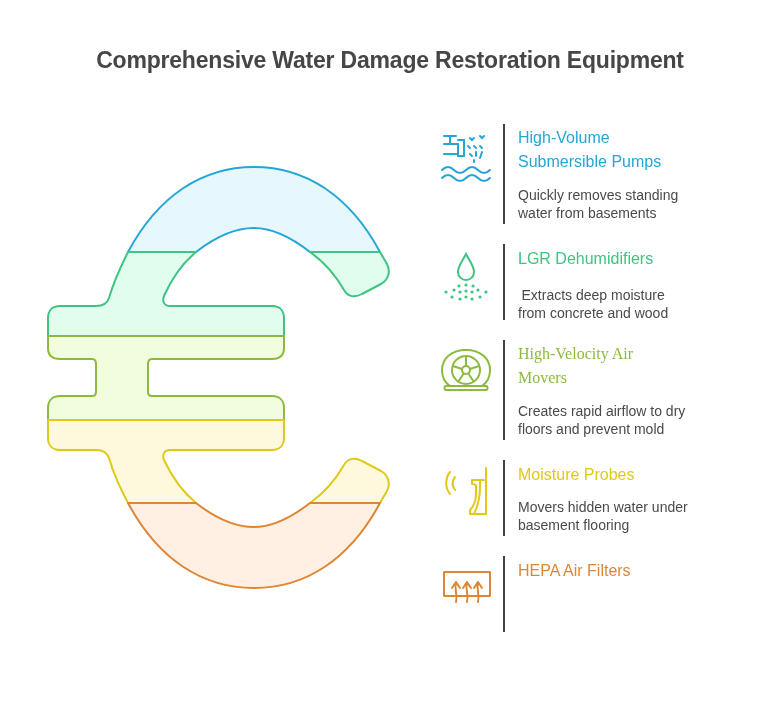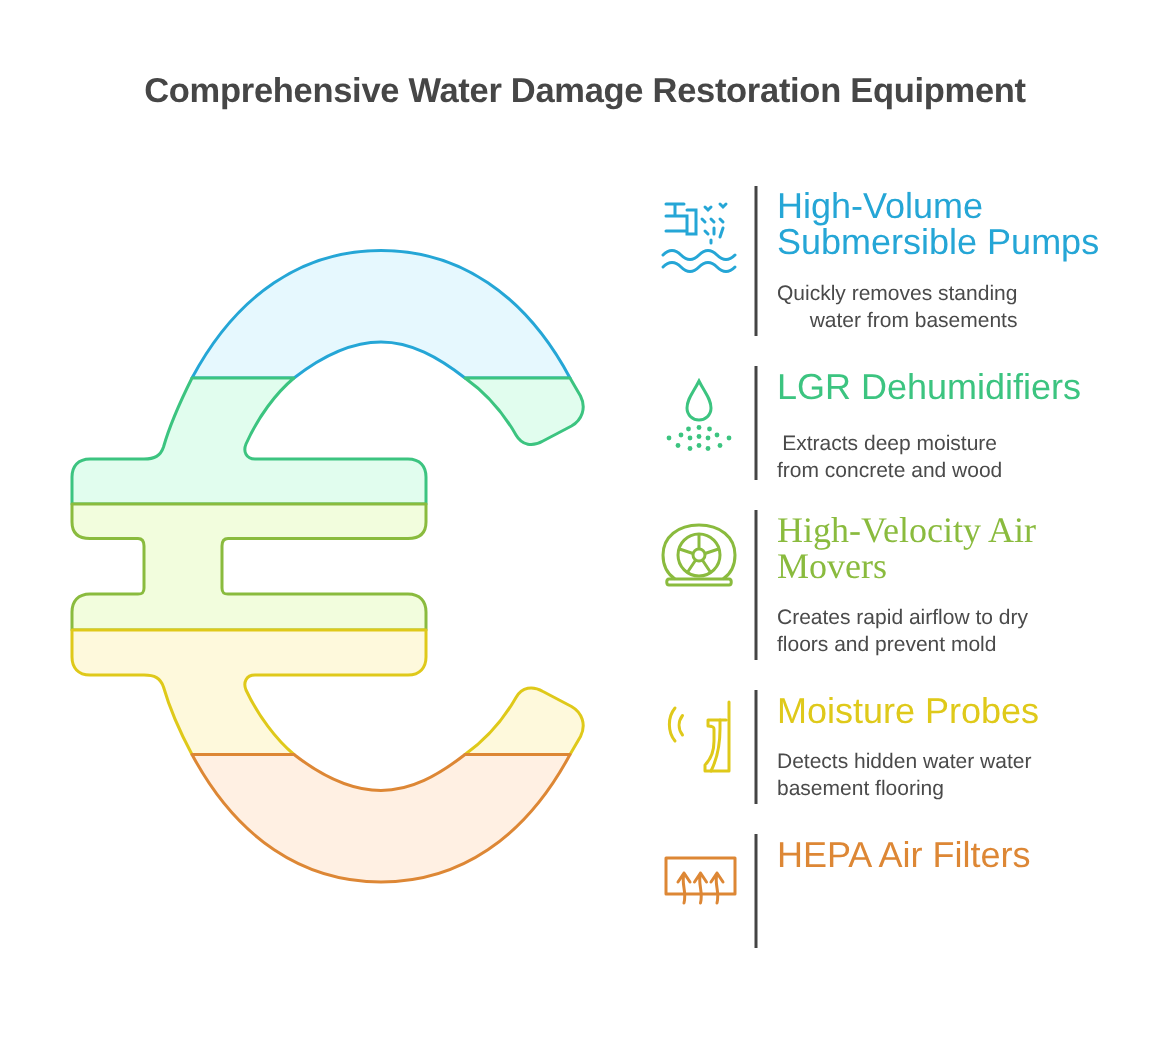--- a/index.html
+++ b/index.html
@@ -4,21 +4,21 @@
   <style>
     html, body { margin: 0; padding: 0; background: #ffffff; }
     body { width: 780px; height: 702px; position: relative; overflow: hidden;
            font-family: "Liberation Sans", "DejaVu Sans", sans-serif; }
     .title { position: absolute; left: 0; top: 47px; width: 780px; text-align: center;
              font-size: 23px; font-weight: bold; color: #464646; letter-spacing: -0.2px; }
     .shape { position: absolute; left: 0; top: 0; }
     .item { position: absolute; left: 440px; width: 320px; }
     .item .icon { position: absolute; left: 0; width: 56px; height: 56px; }
     .item .divider { position: absolute; left: 63px; width: 2px; background: #444444; }
-    .item .heading { position: absolute; left: 78px; font-size: 24px; line-height: 24px; }
+    .item .heading { position: absolute; left: 78px; font-size: 16px; line-height: 24px; }
     .item .desc { position: absolute; left: 78px; font-size: 14px; line-height: 18px; color: #4a4a4a; }
   </style>
 </head>
 <body>
 
 <div class="title">Comprehensive Water Damage Restoration Equipment</div>
 
 <svg class="shape" width="420" height="620" viewBox="0 0 420 620">
 
   <path d="M128,252 C158,196 202,167 254,167 C306,167 350,196 380,252 L310,252 C292,238 274,228 254,228 C234,228 214,238 196,252 Z" fill="#e6f8fe" stroke="#25a6d6" stroke-width="2" stroke-linejoin="round"></path>
@@ -41,21 +41,21 @@
       <path d="M30,8 L32,10 L34,8 M40,6 L42,8 L44,6 M28,16 L30,18 M34,16 L36,18 M40,16 L42,18 M30,24 L32,26 M36,22 L36,26 M42,22 L40,28 M34,30 L34,32"></path>
       <path d="M2,40 C6,36 10,36 14,40 C18,44 22,44 26,40 C30,36 34,36 38,40 C42,44 46,44 50,40"></path>
       <path d="M2,48 C6,44 10,44 14,48 C18,52 22,52 26,48 C30,44 34,44 38,48 C42,52 46,52 50,48"></path>
     </g>
   </svg>
   <div class="divider" style="top:0;height:100px;"></div>
   <div class="heading" style="top:2px;color:#25a6d6;">
     <div>High-Volume</div>
     <div>Submersible Pumps</div>
   </div>
-  <div class="desc" style="top:62px;text-align:right;">
+  <div class="desc" style="top:62px;">
     <div>Quickly removes standing</div>
     <div>water from basements</div>
   </div>
 </div>
 
 <div class="item" style="top:244px;height:76px;">
   <svg class="icon" style="top:6px;" viewBox="0 0 56 56">
     <path d="M26,4 C22,12 18,16 18,22 C18,27 22,30 26,30 C30,30 34,27 34,22 C34,16 30,12 26,4 Z" fill="none" stroke="#3cc480" stroke-width="2"></path>
     <g fill="#3cc480">
       <circle cx="19" cy="36" r="1.6"></circle>
@@ -113,21 +113,21 @@
       <path d="M15,13 C12,17 12,22 15,26"></path>
       <path d="M46,4 L46,50 L30,50 L30,46 C34,42 36,36 36,30 L36,22 C36,20 34,20 32,20 L32,16 L44,16"></path>
       <path d="M40,16 L40,22 C40,34 38,42 34,50"></path>
     </g>
   </svg>
   <div class="divider" style="top:0;height:76px;"></div>
   <div class="heading" style="top:3px;color:#dfc91a;">
     <div>Moisture Probes</div>
   </div>
   <div class="desc" style="top:38px;">
-    <div>Detects hidden water water</div>
+    <div>Movers hidden water under</div>
     <div>basement flooring</div>
   </div>
 </div>
 
 <div class="item" style="top:556px;height:76px;text-align:right;">
   <svg class="icon" style="top:4px;" viewBox="0 0 56 56">
     <g fill="none" stroke="#dd8735" stroke-width="2" stroke-linecap="round" stroke-linejoin="round">
       <rect x="4" y="12" width="46" height="24"></rect>
       <path d="M12,28 L16,22 L20,28 M16,22 C14,30 18,34 16,42"></path>
       <path d="M23,28 L27,22 L31,28 M27,22 C25,30 29,34 27,42"></path>

